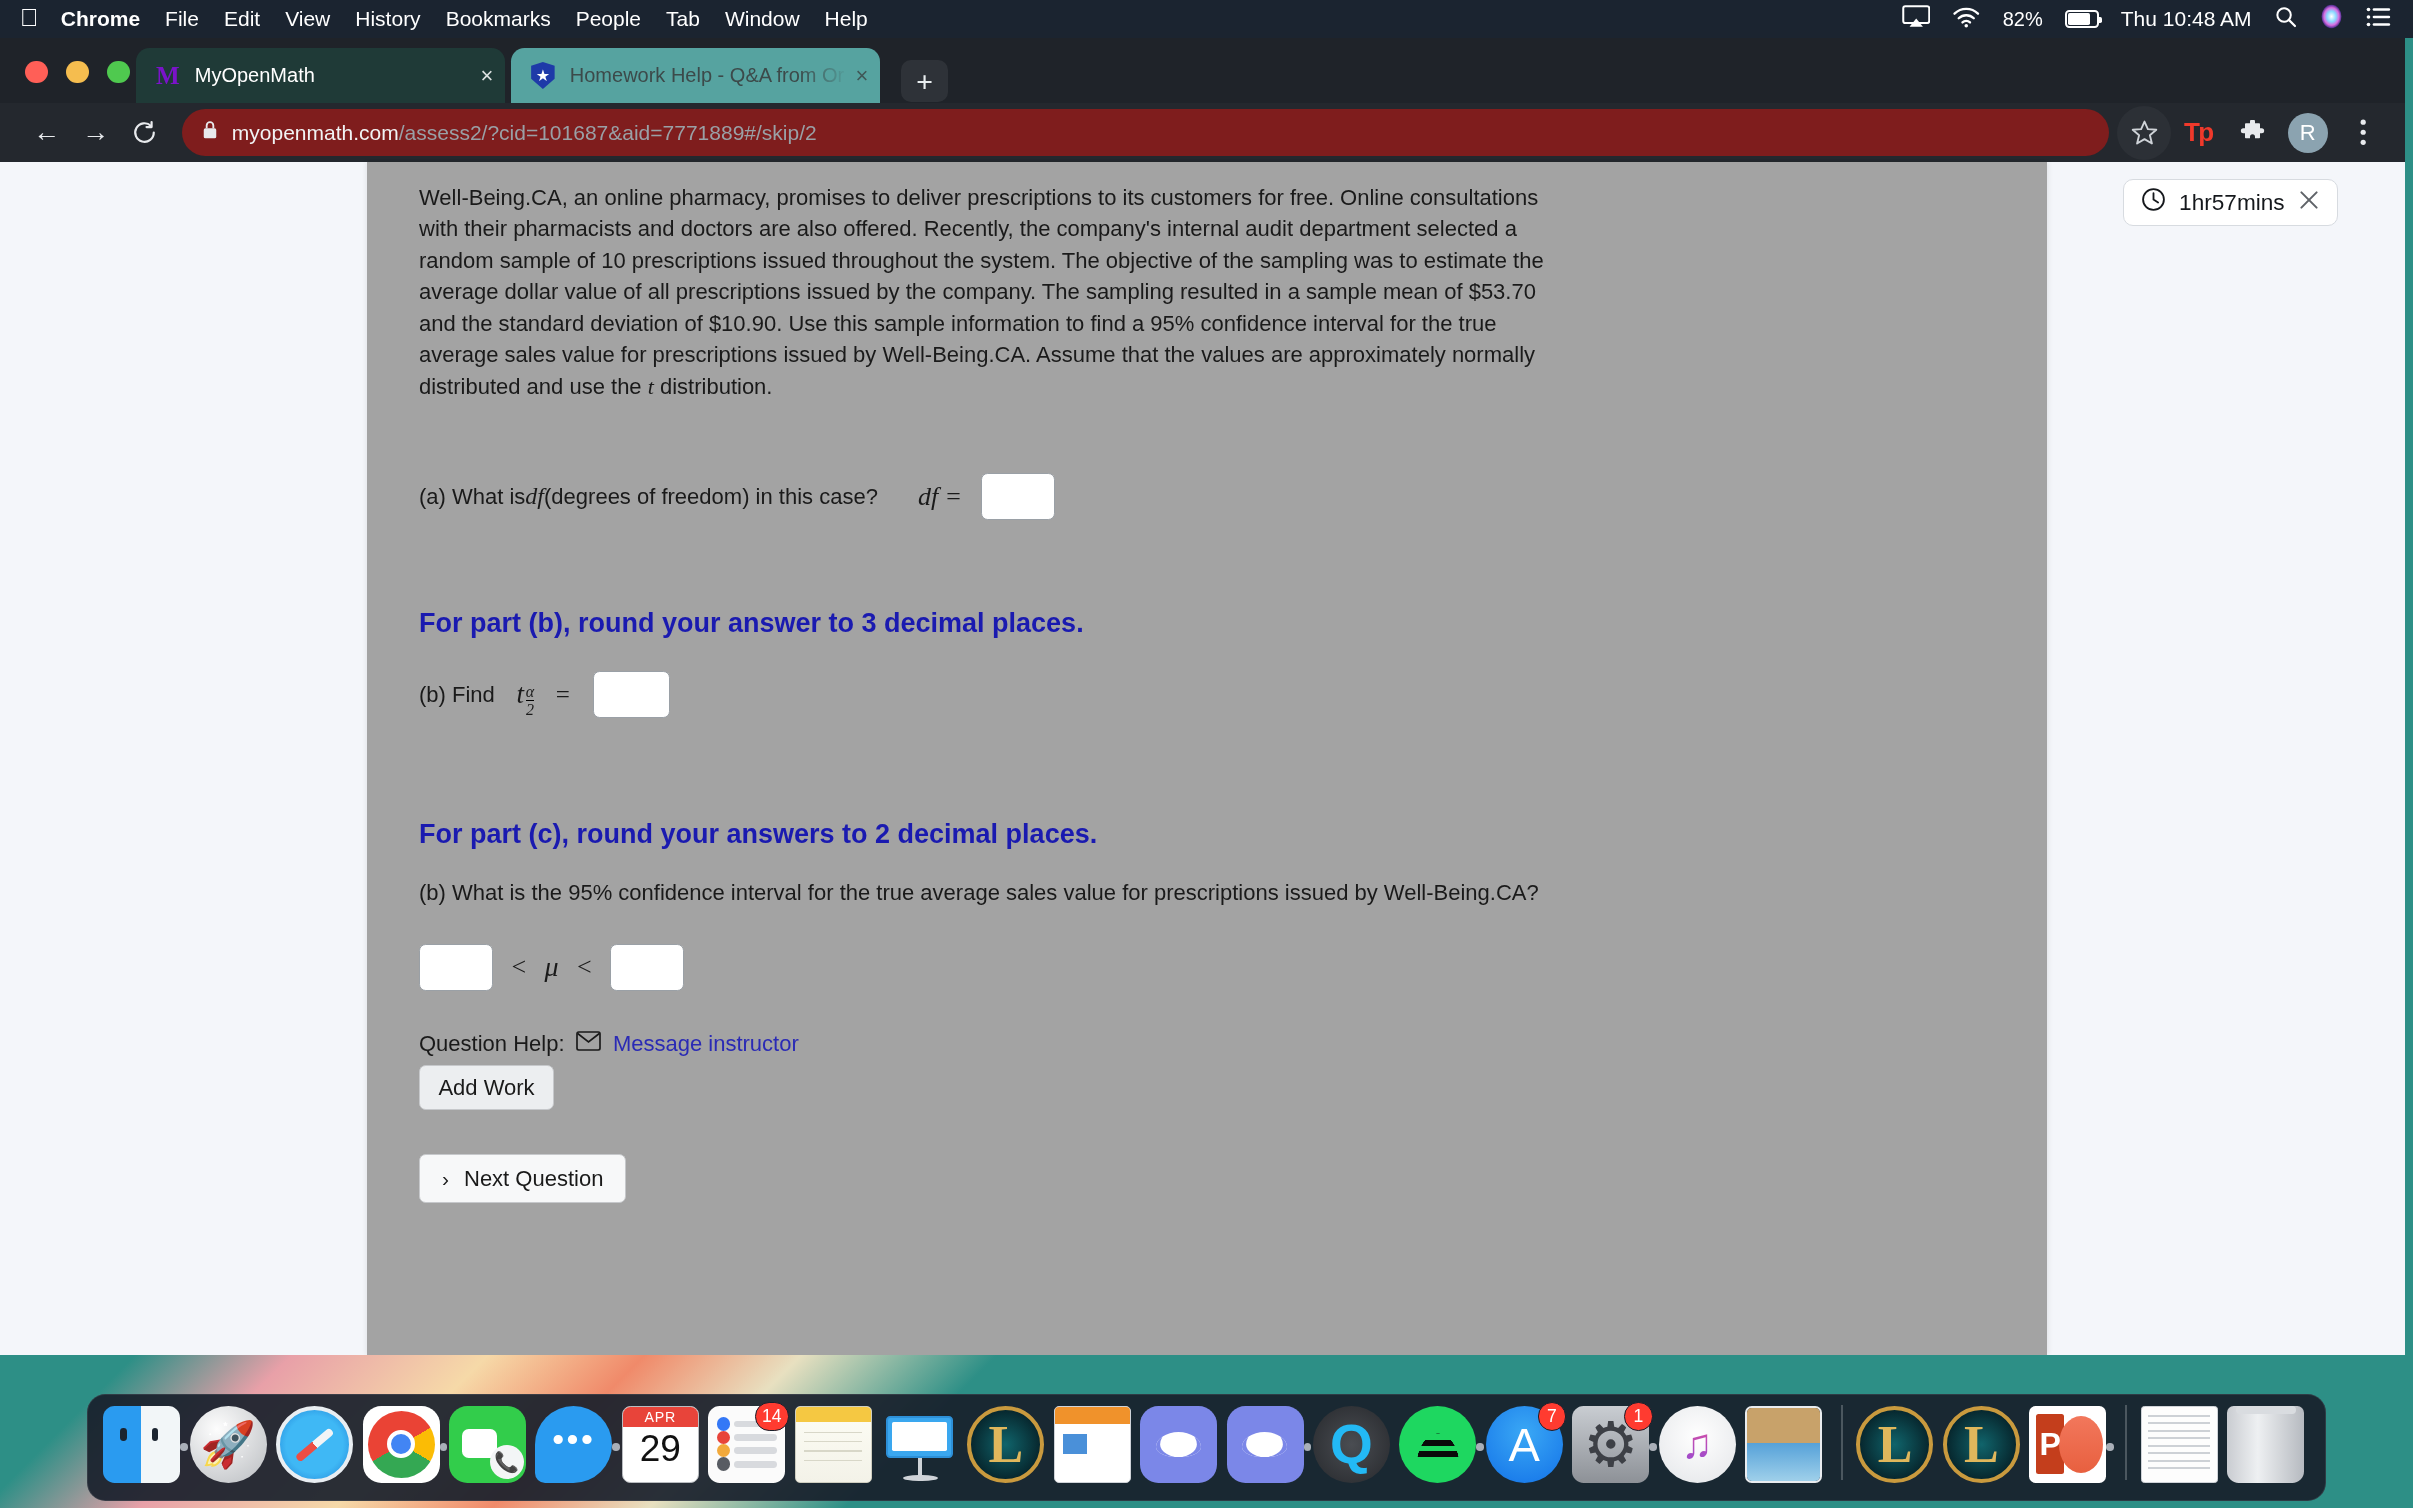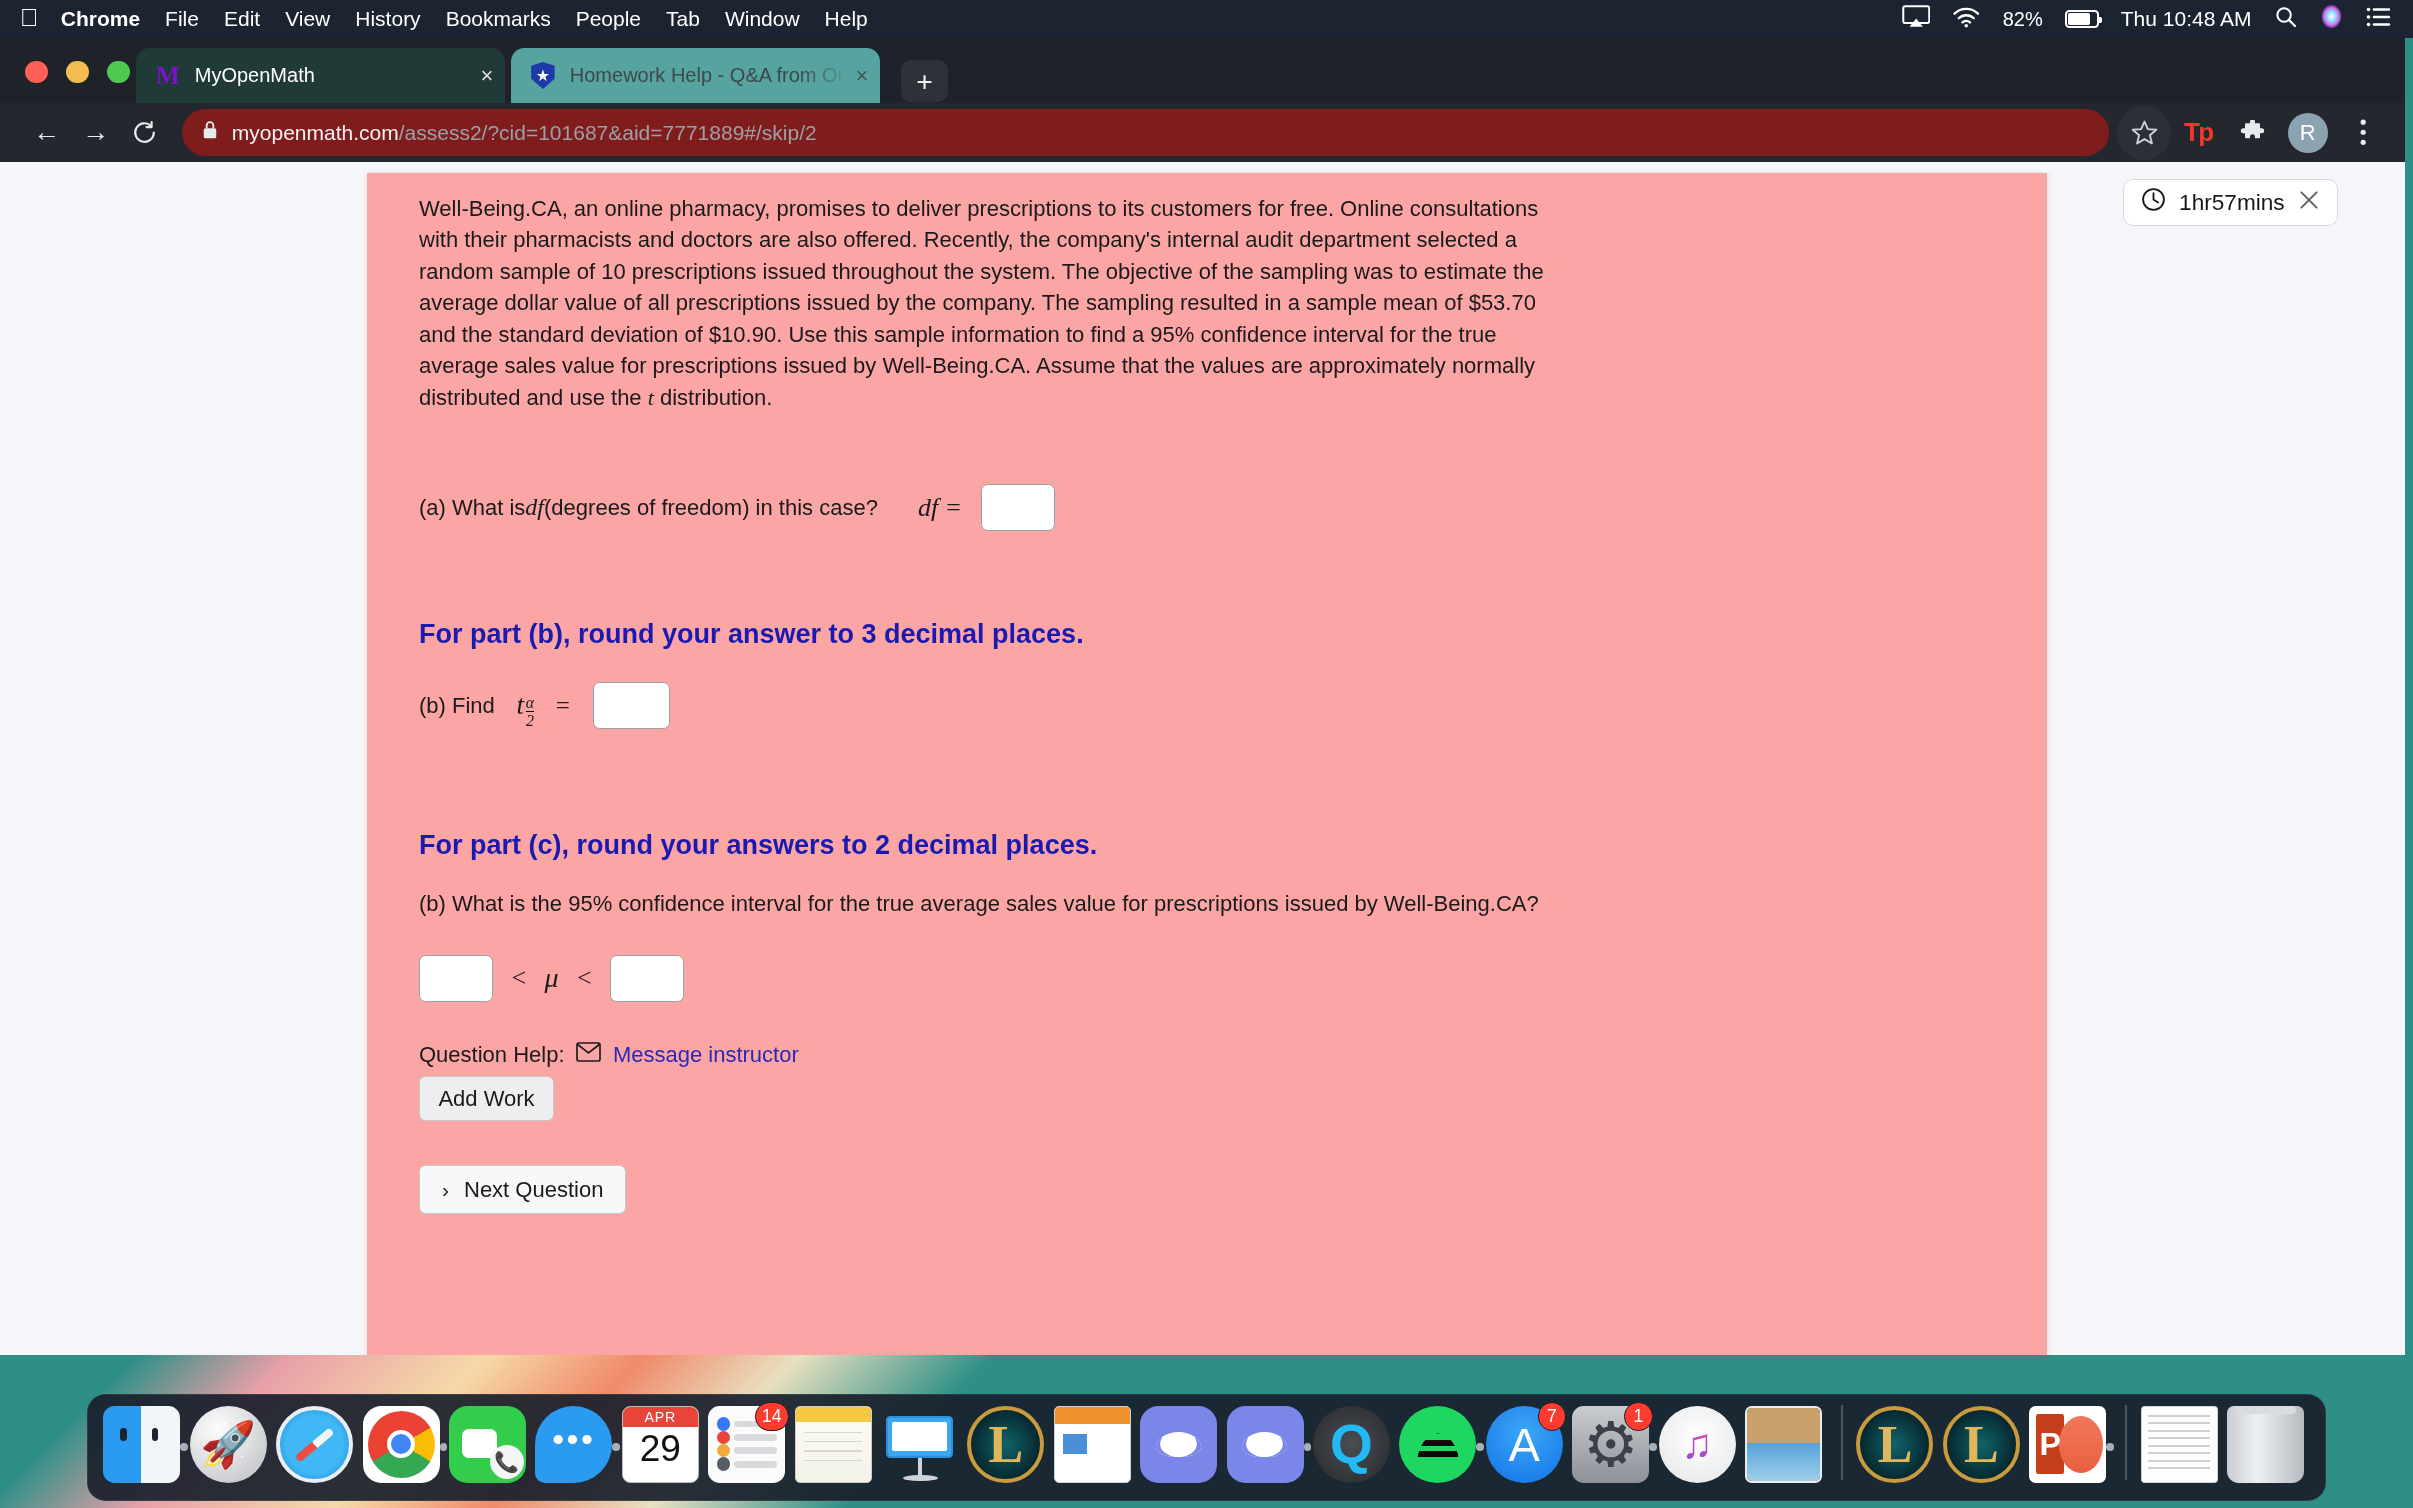--- a/index.html
+++ b/index.html
@@ -113,22 +113,22 @@
   #star { background: #2c3036; border-radius: 50%; }
   #avatar { width: 40px; height: 40px; border-radius: 50%; background: #8ba3b0; color: #fff;
             display:flex; align-items:center; justify-content:center; font-size: 22px; margin: 0 8.4px; }
 
   
   #viewport {
     position: absolute; left: 0; right: 0; top: 124px; bottom: 0;
     background: #f4f6fa;
   }
   #page-panel {
-    position: absolute; left: 367px; top: 11px; width: 1680px; bottom: 0;
-    background: #fca5a5;
+    position: absolute; left: 367px; top: 0; width: 1680px; bottom: 0;
+    background: #a3a3a3;
     box-shadow: -2.5px 0 4.2px rgba(0,0,0,0.06), 2.5px 0 4.2px rgba(0,0,0,0.06);
   }
 
   
   #timer-chip {
     position: absolute; right: 67px; top: 17px;
     background: #fff; border: 1.7px solid #d7dbe0; border-radius: 10px;
     height: 47px; padding: 0 17px;
     display: flex; align-items: center; gap: 13.4px;
     font-size: 22.6px; color: #15181c;

